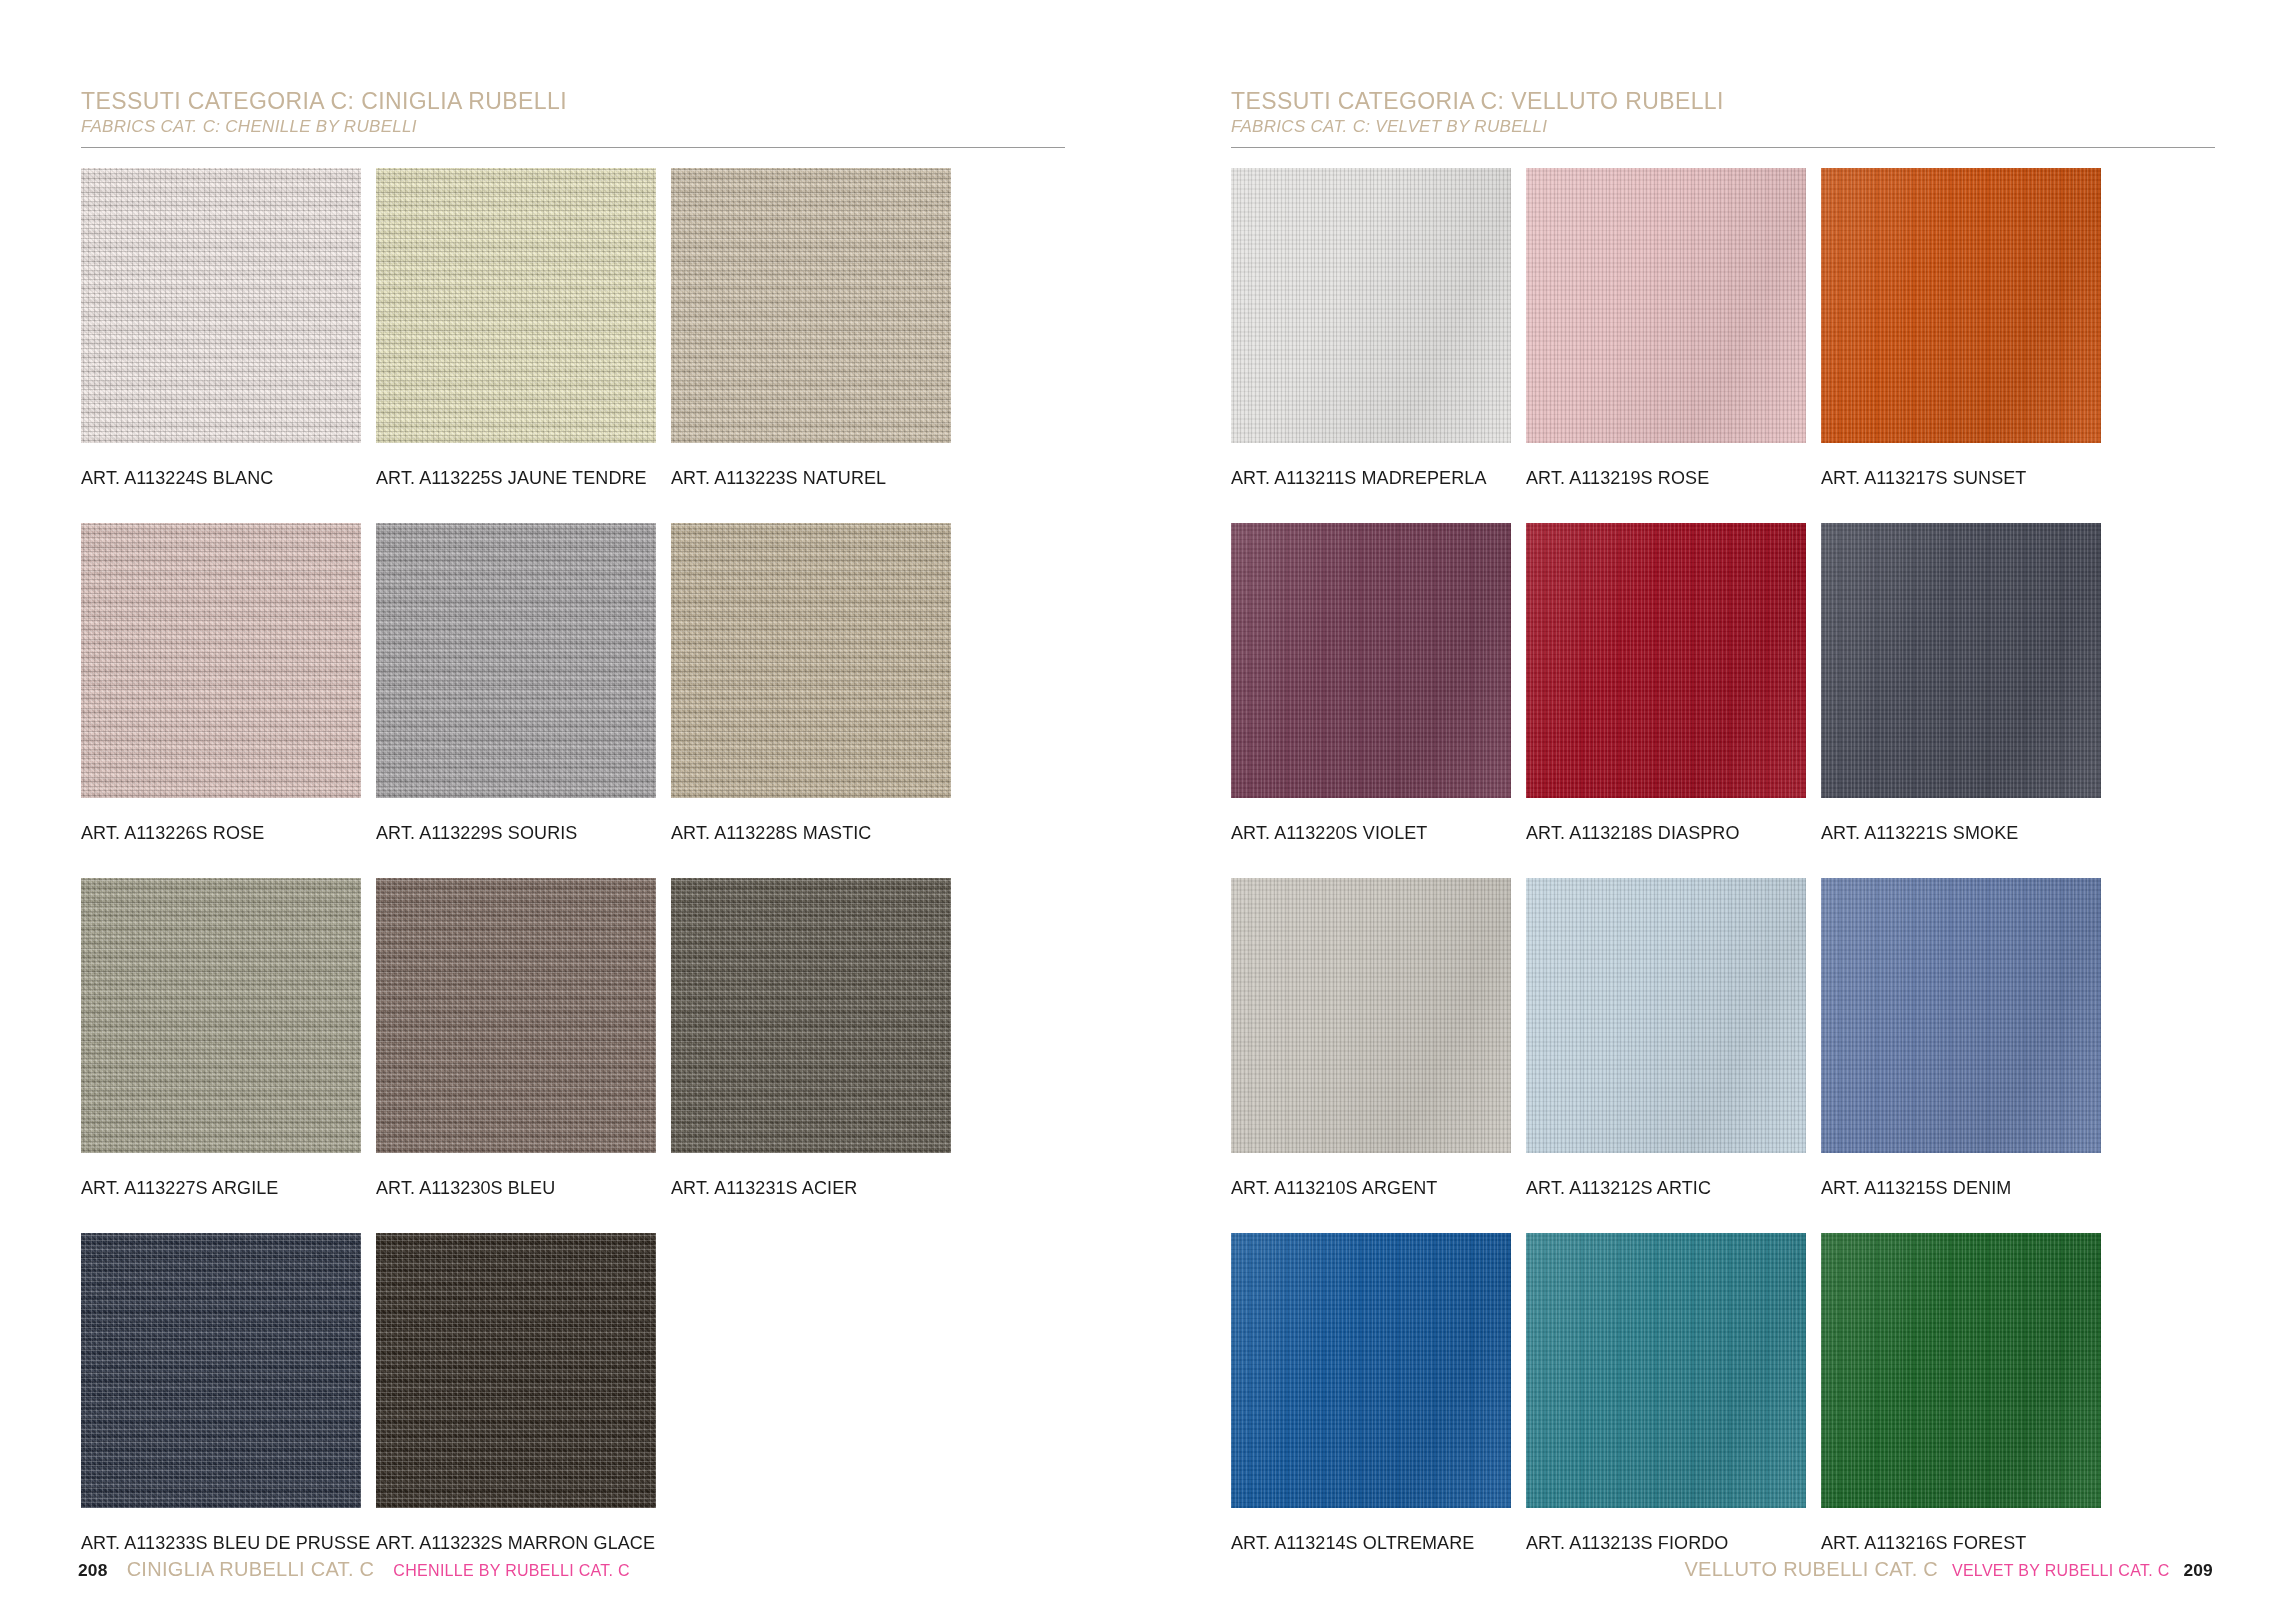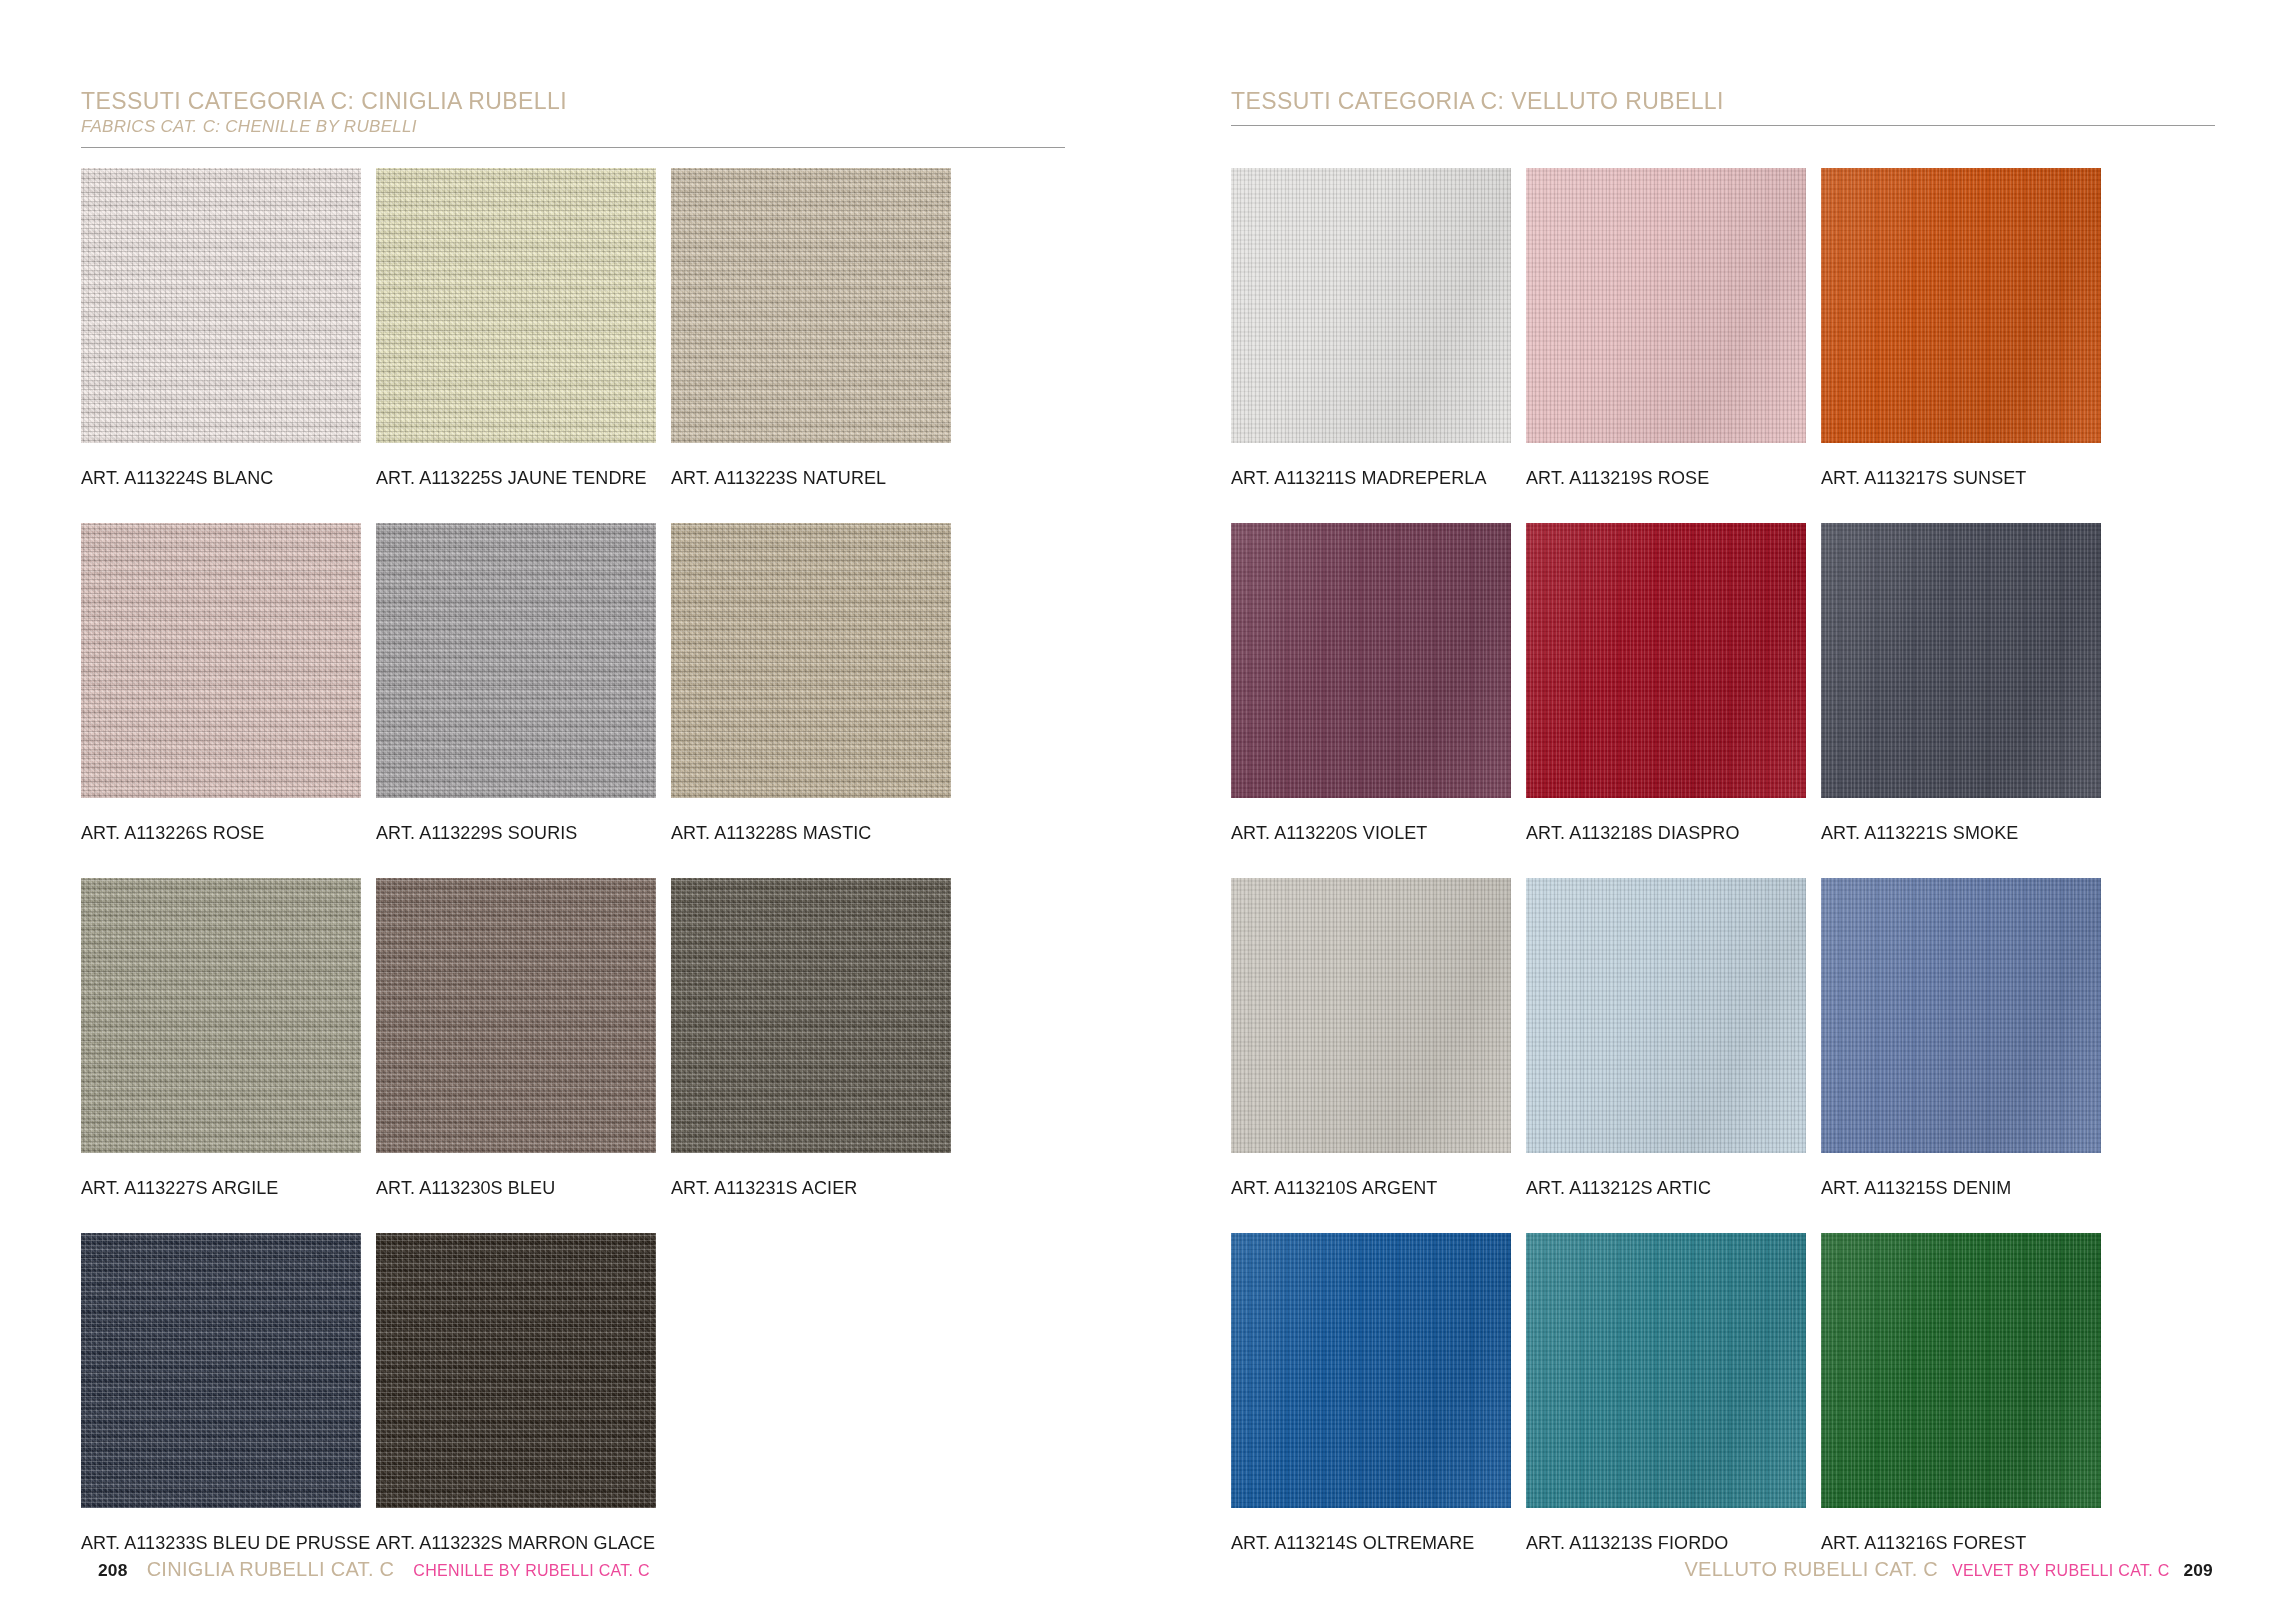--- a/index.html
+++ b/index.html
@@ -188,21 +188,21 @@
 
   
   .footer {
     position: absolute;
     bottom: 43px;
     display: flex;
     align-items: baseline;
     gap: 13.8px;
     white-space: nowrap;
   }
-  .page-left .footer  { left: 98px; gap: 19px; }
+  .page-left .footer  { left: 78px; gap: 19px; }
   .page-right .footer { right: 83px; }
 
   .folio {
     font-size: 17.4px;
     font-weight: bold;
     color: #1b1b1b;
     letter-spacing: 0.2px;
   }
   .foot-it {
     font-size: 20px;
@@ -280,20 +280,21 @@
         <span class="foot-it">CINIGLIA RUBELLI CAT. C</span>
         <span class="foot-en">CHENILLE BY RUBELLI CAT. C</span>
       </div>
     </div>
   </div>
 
   <div class="page page-right">
     <div class="page-inner">
       <div class="sec-header">
         <div class="sec-title-it">TESSUTI CATEGORIA C: VELLUTO RUBELLI</div>
+        <div class="sec-title-en">FABRICS CAT. C: VELVET BY RUBELLI</div>
         <div class="sec-rule"></div>
       </div>
 
       <div class="grid">
           <div class="cell">
             <div class="swatch tex-velvet" style="background-color: rgb(227, 226, 224);"></div>
             <div class="cell-label">ART. A113211S  MADREPERLA</div>
           </div>
           <div class="cell">
             <div class="swatch tex-velvet" style="background-color: rgb(230, 191, 193);"></div>

